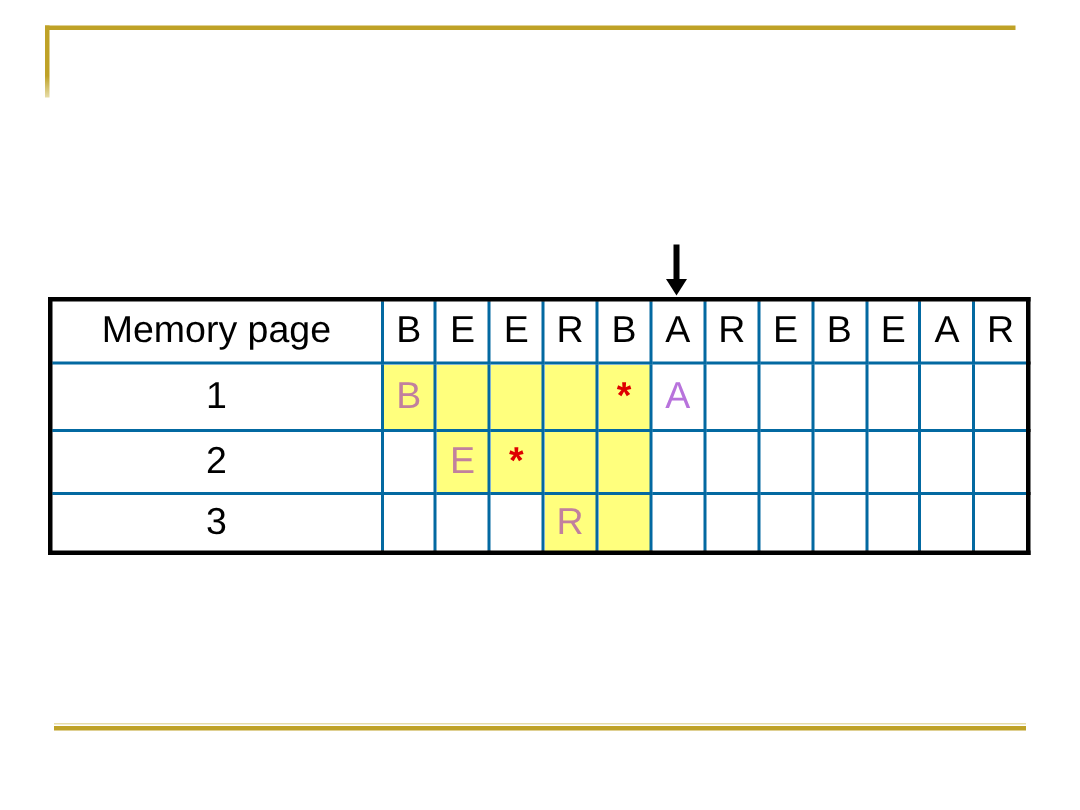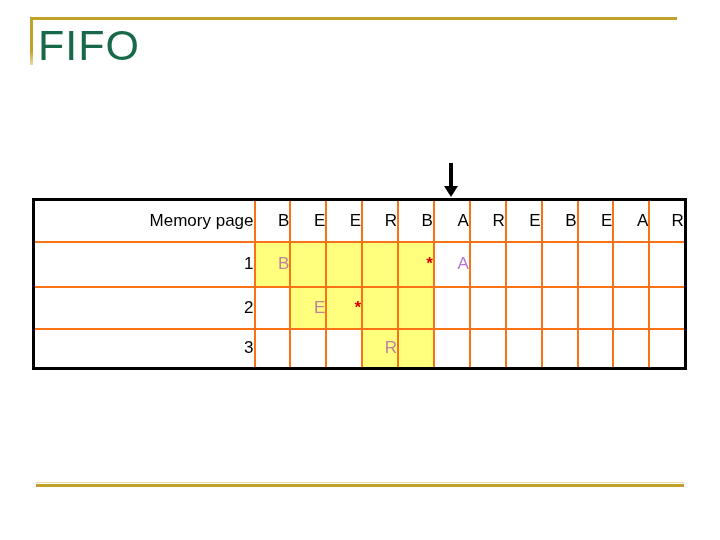--- a/index.html
+++ b/index.html
@@ -28,23 +28,23 @@
   }
 
   
   table.fifo {
     position: absolute; left: 32px; top: 198px;
     border-collapse: collapse; table-layout: fixed;
     border: 3px solid #000;
     background: #fff;
   }
   table.fifo td {
-    border: 2px solid #f97316;
-    text-align: right; vertical-align: middle;
-    font-size: 17px; color: #000;
+    border: 2px solid #0369a1;
+    text-align: center; vertical-align: middle;
+    font-size: 25px; color: #000;
     overflow: hidden; white-space: nowrap;
   }
   col.c-label { width: 221px; }
   col.c-ref { width: 35.9px; }
   tr.r-header { height: 42px; }
   tr.r-1 { height: 45px; }
   tr.r-2 { height: 42px; }
   tr.r-3 { height: 40px; }
   td.hl { background: var(--hl, #FFFF7D); }
   td.star { font-weight: bold; }
@@ -53,21 +53,20 @@
   .rule-bottom { position: absolute; left: 36px; top: 484px; width: 648px; height: 3px; }
 </style>
 </head>
 <body>
 
 <div class="slide">
 
   <div class="rule-top" style="background: rgb(191, 162, 39);"></div>
   <div class="rule-left" style="background: linear-gradient(rgb(191, 162, 39) 70%, rgb(231, 221, 168));"></div>
 
-  <h1 class="title" style="color: rgb(23, 105, 74);">FIFO</h1>
 
   <div class="arrow">
     <div class="arrow-shaft"></div>
     <div class="arrow-head"></div>
   </div>
 
   <table class="fifo">
     <colgroup>
       <col class="c-label">
       <col class="c-ref">

